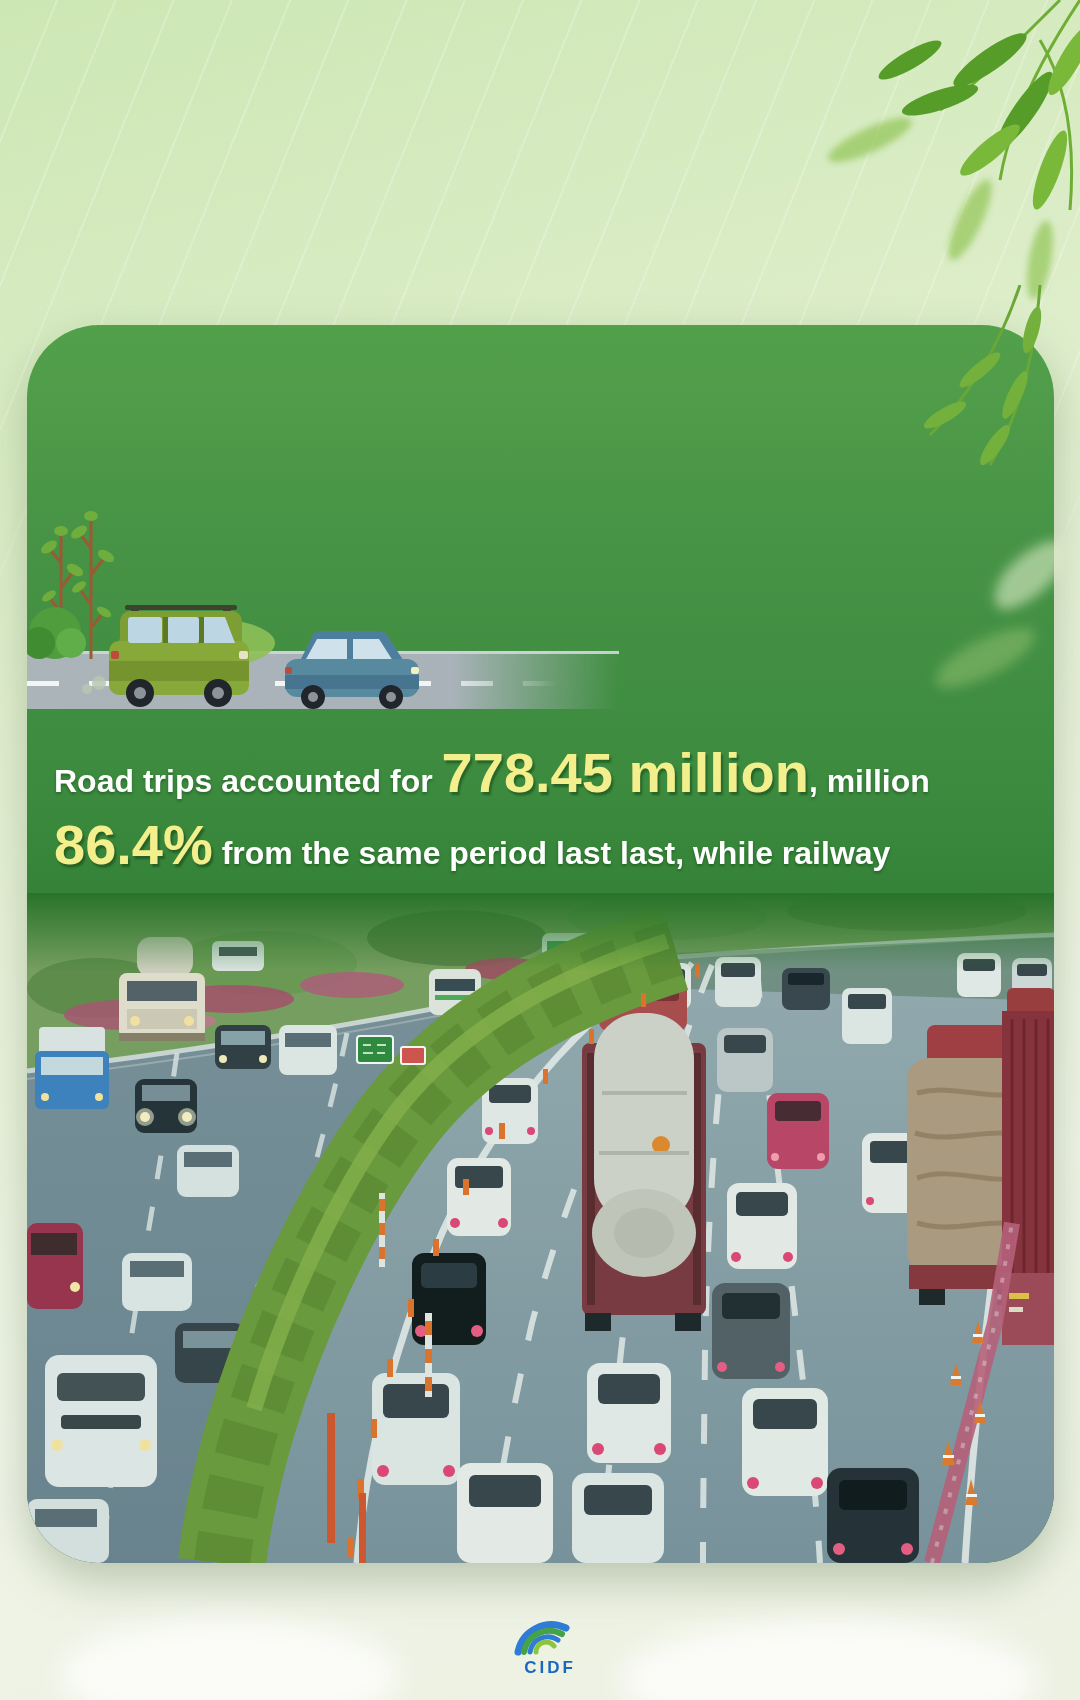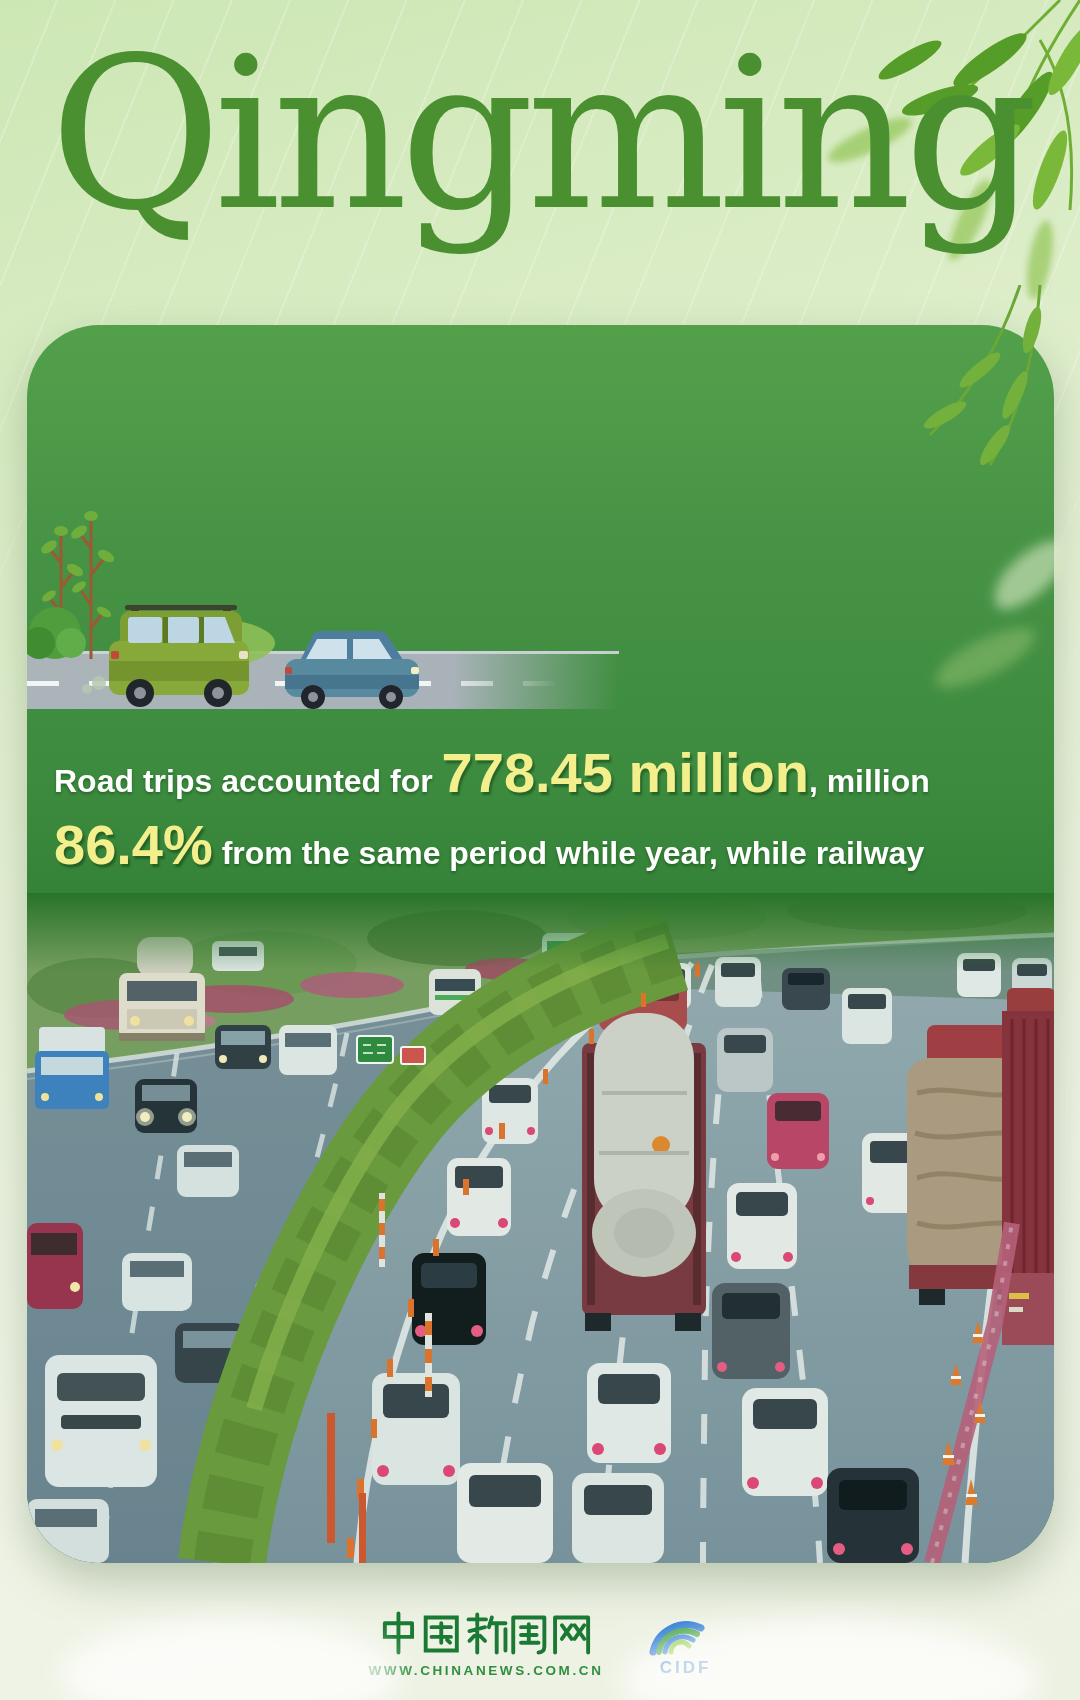--- a/index.html
+++ b/index.html
@@ -82,21 +82,20 @@
       <ellipse cx="250" cy="150" rx="38" ry="10" transform="rotate(-40 250 150)"></ellipse>
       <ellipse cx="330" cy="60" rx="40" ry="10" transform="rotate(-60 330 60)"></ellipse>
     </g>
     <g fill="#8cc24d" opacity=".65" filter="blur(3px)">
       <ellipse cx="130" cy="140" rx="46" ry="12" transform="rotate(-25 130 140)"></ellipse>
       <ellipse cx="230" cy="220" rx="44" ry="12" transform="rotate(-65 230 220)"></ellipse>
       <ellipse cx="300" cy="260" rx="40" ry="11" transform="rotate(-80 300 260)"></ellipse>
     </g>
   </svg>
 
-  <div class="title">Qingming</div>
 
   <div class="card">
 
     <div class="road-strip">
       <div class="road-dashes"></div>
     </div>
 
     <svg class="scene" viewBox="0 0 470 218">
 
       <g stroke="#9a5a32" stroke-width="3" fill="none">
@@ -156,21 +155,21 @@
         <rect x="258" y="182" width="134" height="14" fill="#47758f"></rect>
         <circle cx="286" cy="204" r="12" fill="#20262b"></circle>
           <circle cx="286" cy="204" r="5" fill="#8b949b"></circle>
         <circle cx="364" cy="204" r="12" fill="#20262b"></circle>
           <circle cx="364" cy="204" r="5" fill="#8b949b"></circle>
         <rect x="384" y="174" width="8" height="7" rx="2" fill="#f4efc3"></rect>
         <rect x="258" y="174" width="7" height="7" rx="2" fill="#c04a3a"></rect>
       </g>
     </svg>
 
-    <p class="paragraph"><span>Road trips accounted for </span><span class="num">778.45 million</span><span>, million</span><br><span class="num">86.4%</span><span> from the same period while year, while railway</span><br><span>trips hit </span><span class="num">57.68 million</span><span>, up </span><span class="num">8.2%</span><span> year on year.</span></p>
+    <p class="paragraph"><span>Road trips accounted for </span><span class="num">778.45 million</span><span>, million</span><br><span class="num">86.4%</span><span> from the same period last last, while railway</span><br><span>trips hit </span><span class="num">57.68 million</span><span>, up </span><span class="num">8.2%</span><span> year on year.</span></p>
 
     <svg class="photo" viewBox="0 0 1027 670" preserveAspectRatio="none">
       <defs>
         <linearGradient id="roadG" x1="0" y1="0" x2="0" y2="1">
           <stop offset="0" stop-color="#9db0b9"></stop>
             <stop offset="1" stop-color="#7e94a3"></stop>
         </linearGradient>
         <linearGradient id="fadeGreen" x1="0" y1="0" x2="0" y2="1">
           <stop offset="0" stop-color="#28732a"></stop>
             <stop offset="1" stop-color="#28732a" stop-opacity="0"></stop>
@@ -510,41 +509,20 @@
     </g>
   </svg>
 
   <div class="blur-leaf" style="left:985px;top:555px;width:90px;height:40px;background:rgba(222,236,200,.6);transform:rotate(-40deg);"></div>
   <div class="blur-leaf" style="left:930px;top:640px;width:110px;height:36px;background:rgba(160,200,120,.45);transform:rotate(-25deg);"></div>
 
   <div class="footer">
     <div class="cloud" style="left:60px;bottom:-30px;width:340px;height:110px;"></div>
     <div class="cloud" style="left:620px;bottom:-40px;width:420px;height:120px;"></div>
 
-    <div class="logo-block">
-      <span class="sr-only">中国新闻网</span>
-      <svg width="214" height="48" viewBox="0 0 220 48" stroke="#1a7a33" stroke-width="4" stroke-linecap="round" fill="none">
-        <g transform="translate(0,2)">
-            <path d="M20,2 V42 M6,12 H34 M6,12 V26 H34 V12"></path>
-          </g>
-        <g transform="translate(44,2)">
-            <path d="M4,6 H36 V40 H4 Z M10,16 H30 M20,12 V32 M10,26 H30 M26,29 l3,3"></path>
-          </g>
-        <g transform="translate(88,2)">
-            <path d="M4,8 H22 M13,3 V14 M5,20 L21,16 M13,16 V42 M5,30 L10,25 M21,30 L16,25 M28,6 L25,16 M26,12 H42 M33,12 V42 M42,18 V40"></path>
-          </g>
-        <g transform="translate(132,2)">
-            <path d="M6,6 V42 M6,6 H38 M38,6 V36 Q38,42 32,42 M14,16 H30 M14,24 H30 M22,13 V32 M14,32 H32"></path>
-          </g>
-        <g transform="translate(176,2)">
-            <path d="M5,6 V42 M5,6 H39 M39,6 V42 M12,14 L22,28 M22,14 L12,28 M25,14 L35,28 M35,14 L25,28"></path>
-          </g>
-      </svg>
-      <div class="logo-url">WWW.CHINANEWS.COM.CN</div>
-    </div>
 
     <div class="cidf-block">
       <svg width="72" height="50" viewBox="0 0 72 50" fill="none" stroke-linecap="round">
         <path d="M14,46 A34,34 0 0 1 62,22" stroke="#2e7cd6" stroke-width="7"></path>
         <path d="M20,46 A26,26 0 0 1 58,28" stroke="#45a247" stroke-width="6"></path>
         <path d="M26,46 A18,18 0 0 1 54,34" stroke="#2e7cd6" stroke-width="5"></path>
         <path d="M32,46 A10,10 0 0 1 50,40" stroke="#8cc63f" stroke-width="5"></path>
       </svg>
       <div class="cidf-text">CIDF</div>
     </div>

